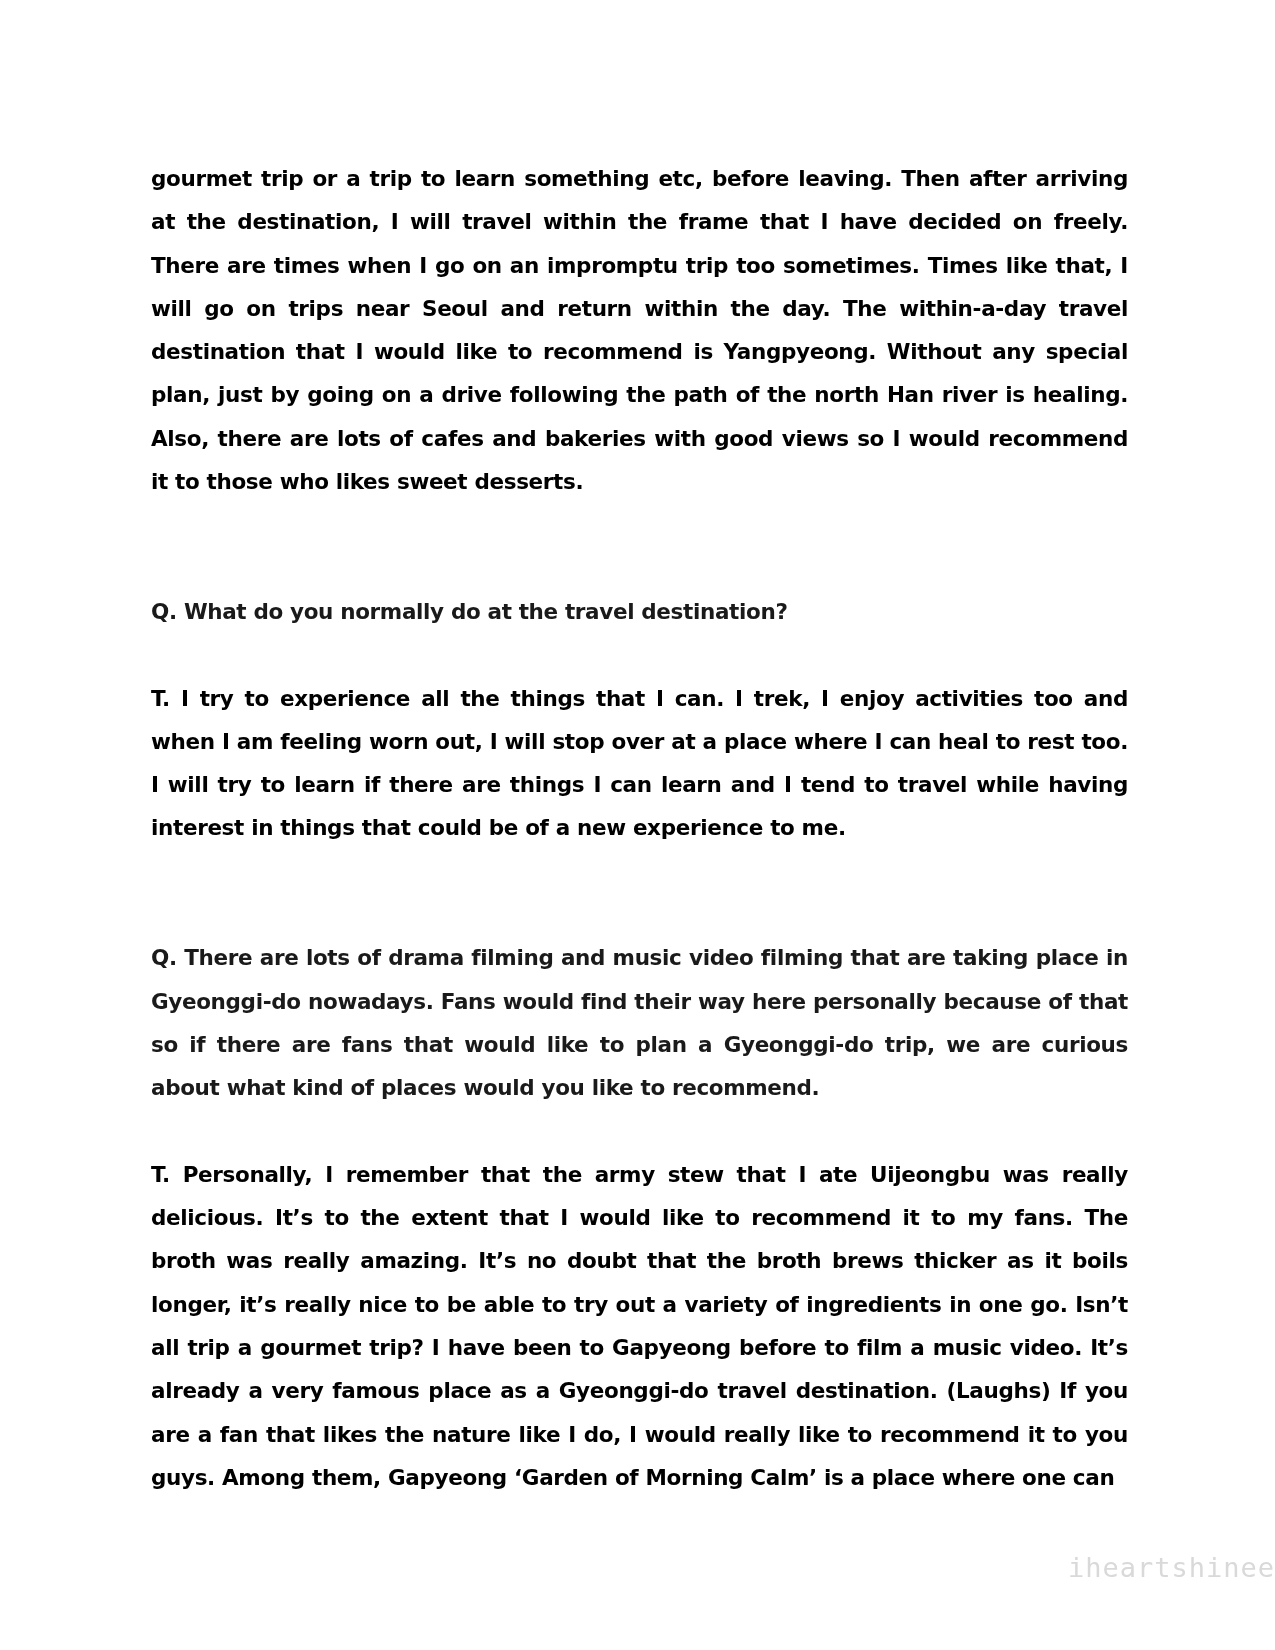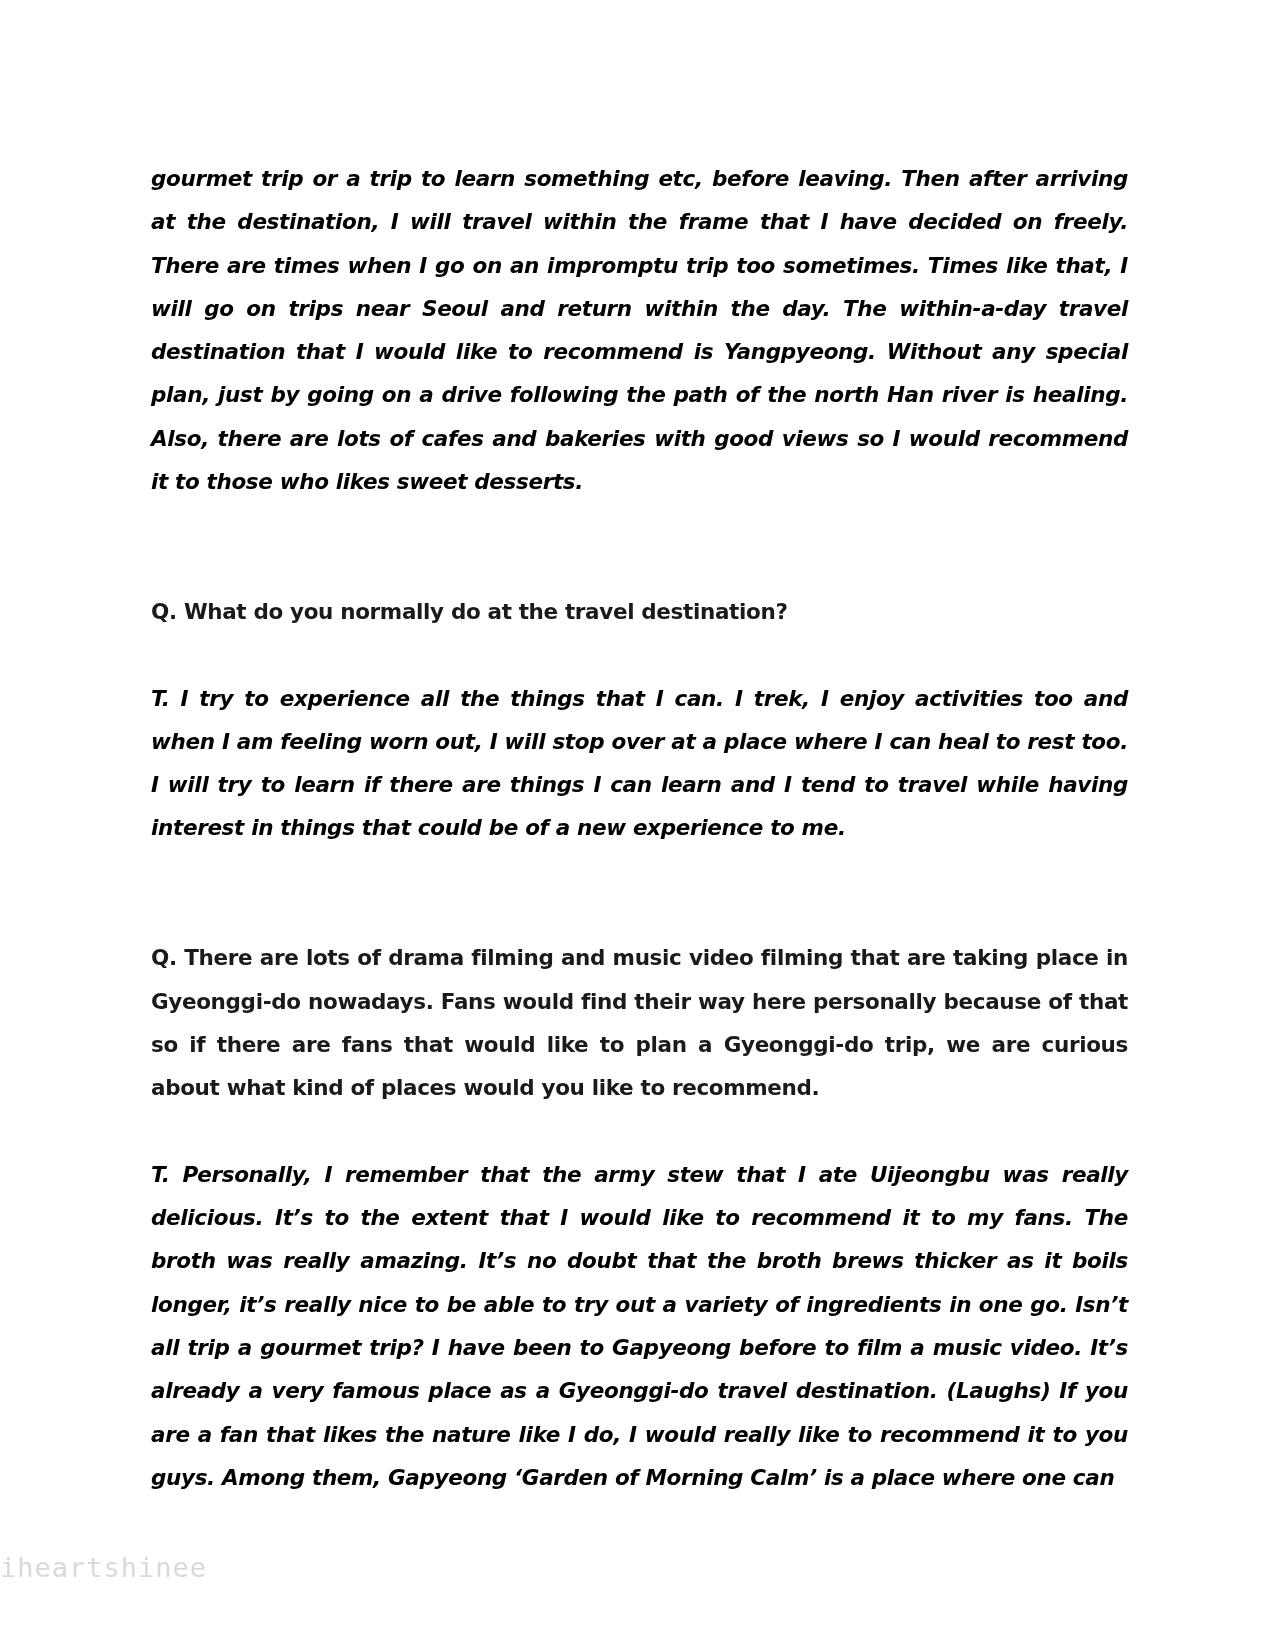--- a/index.html
+++ b/index.html
@@ -7,27 +7,27 @@
   .page {
     position: absolute; left: 151px; top: 157px; width: 977px;
     font-family: "DejaVu Sans", "Liberation Sans", sans-serif;
     color: #000;
   }
   .para {
     margin: 0; font-size: 21.5px; line-height: 43.3px;
     text-align: justify; text-align-last: left;
     letter-spacing: -0.35px; word-spacing: 0px;
   }
-  .answer { font-weight: bold; font-style: italic; }
+  .answer { font-weight: bold; }
   .question { font-weight: bold; color: #1a1a1a; }
   .gap-large { height: 86.6px; }
   .gap-small { height: 43.3px; }
   .watermark {
     position: absolute; left: 0; width: 1275px; top: 1552px;
-    text-align: left;
+    text-align: right;
     font-family: "DejaVu Sans Mono", "Liberation Mono", monospace;
     font-size: 27px; color: #d9d9d9; letter-spacing: 1px;
   }
 </style>
 </head>
 <body>
 
 <div class="page">
   <p class="para answer">gourmet trip or a trip to learn something etc, before leaving. Then after arriving at the destination, I will travel within the frame that I have decided on freely. There are times when I go on an impromptu trip too sometimes. Times like that, I will go on trips near Seoul and return within the day. The within-a-day travel destination that I would like to recommend is Yangpyeong. Without any special plan, just by going on a drive following the path of the north Han river is healing. Also, there are lots of cafes and bakeries with good views so I would recommend it to those who likes sweet desserts.</p>
   <div class="gap-large"></div>

